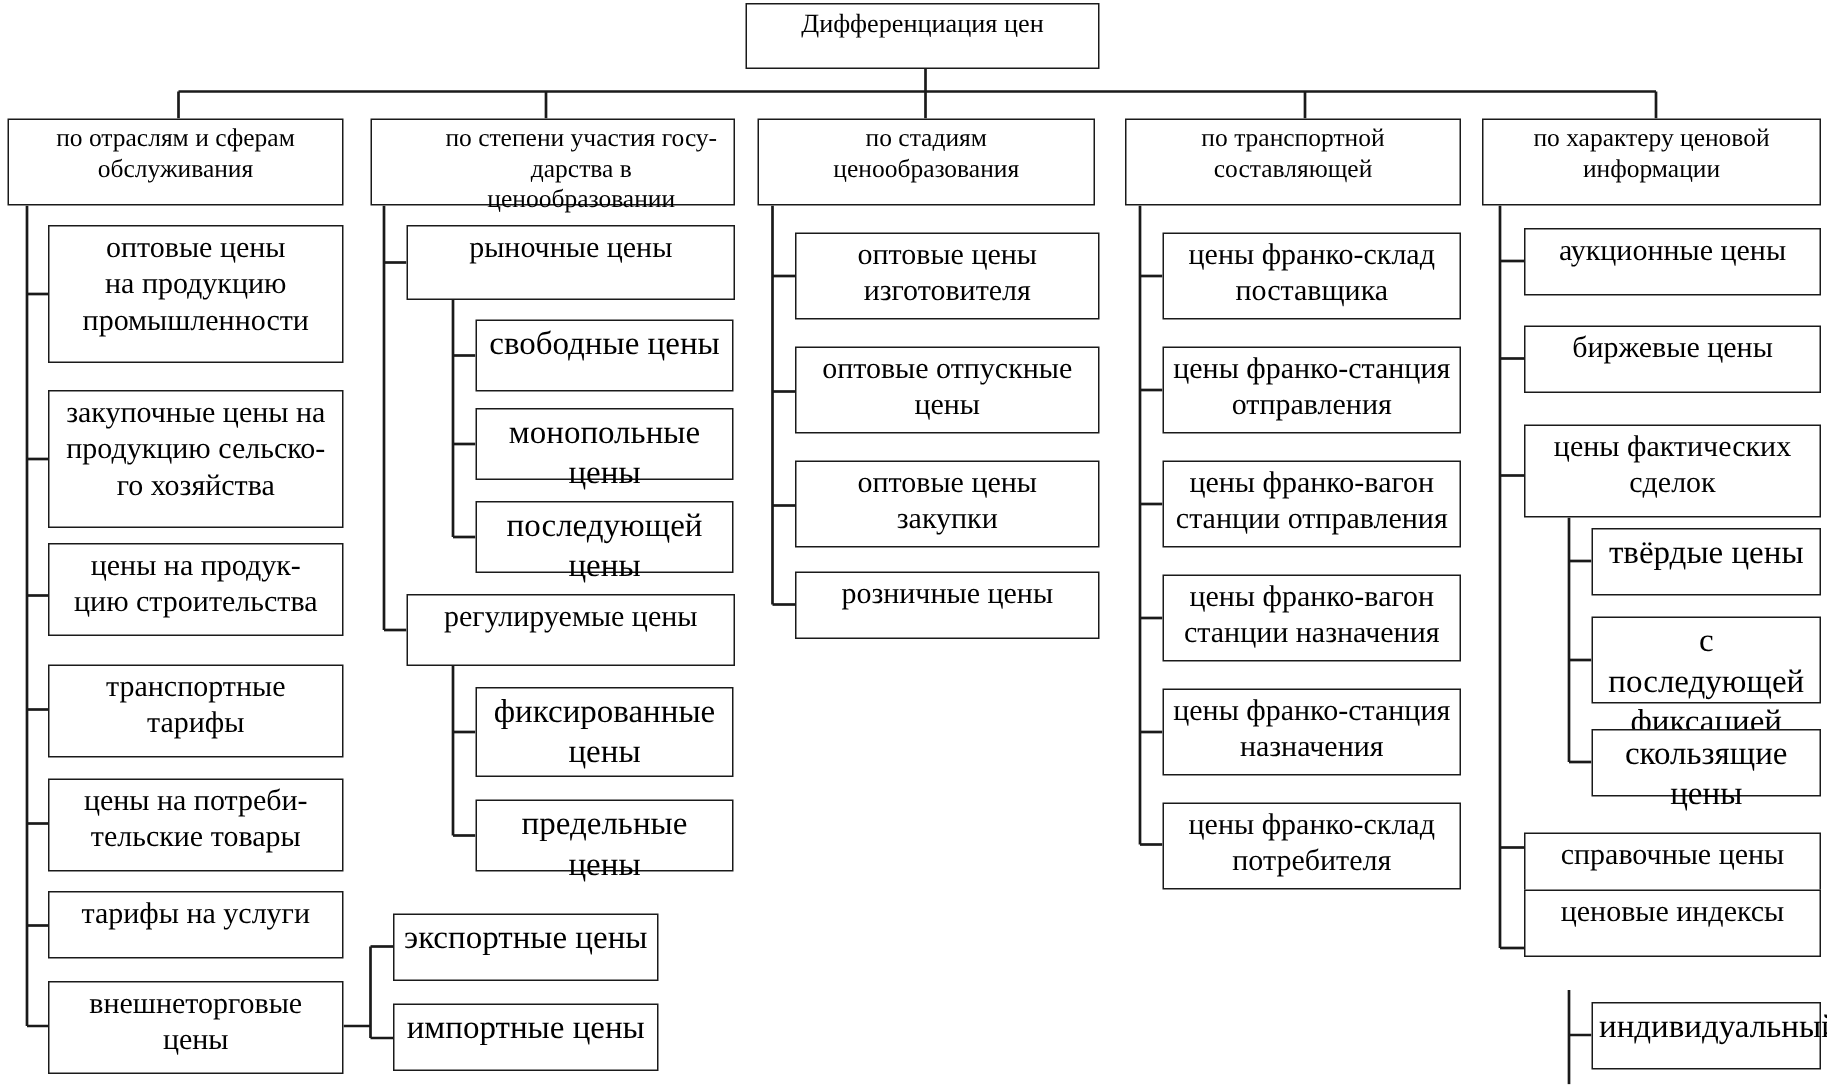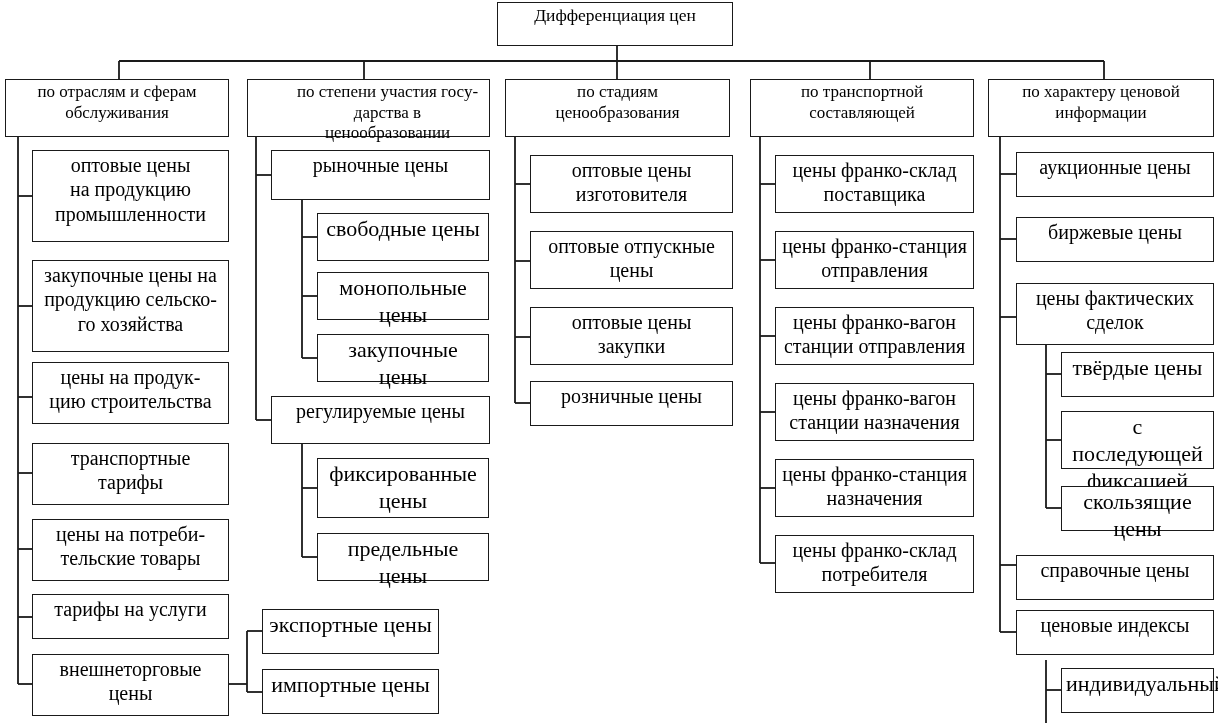--- a/index.html
+++ b/index.html
@@ -173,21 +173,21 @@
   <div class="node lvl2" style="left:271px; top:150px; width:219px; height:50px;">
     <span class="lbl">рыночные цены</span>
   </div>
   <div class="node lvl3" style="left:317px; top:213px; width:172px; height:48px;">
     <span class="lbl">свободные цены</span>
   </div>
   <div class="node lvl3" style="left:317px; top:272px; width:172px; height:48px;">
     <span class="lbl">монопольные цены</span>
   </div>
   <div class="node lvl3" style="left:317px; top:334px; width:172px; height:48px;">
-    <span class="lbl">закупочные цены</span>
+    <span class="lbl">последующей цены</span>
   </div>
   <div class="node lvl2" style="left:271px; top:396px; width:219px; height:48px;">
     <span class="lbl">регулируемые цены</span>
   </div>
   <div class="node lvl3" style="left:317px; top:458px; width:172px; height:60px;">
     <span class="lbl">фиксированные
 цены</span>
   </div>
   <div class="node lvl3" style="left:317px; top:533px; width:172px; height:48px;">
     <span class="lbl">предельные цены</span>
@@ -262,20 +262,20 @@
   <div class="node lvl3" style="left:1061px; top:411px; width:153px; height:58px;">
     <span class="lbl">с последующей
 фиксацией</span>
   </div>
   <div class="node lvl3" style="left:1061px; top:486px; width:153px; height:45px;">
     <span class="lbl">скользящие цены</span>
   </div>
   <div class="node lvl2" style="left:1016px; top:543px; width:198px; height:45px;margin-top:12px;">
     <span class="lbl">справочные цены</span>
   </div>
-  <div class="node lvl2" style="left:1016px; top:610px; width:198px; height:45px;">
+  <div class="node lvl2" style="left:1016px; top:593px; width:198px; height:45px;">
     <span class="lbl">ценовые индексы</span>
   </div>
   <div class="node lvl3" style="left:1061px; top:668px; width:153px; height:45px;">
     <span class="lbl">индивидуальный</span>
   </div>
 
 </div>
 
 </body></html>

